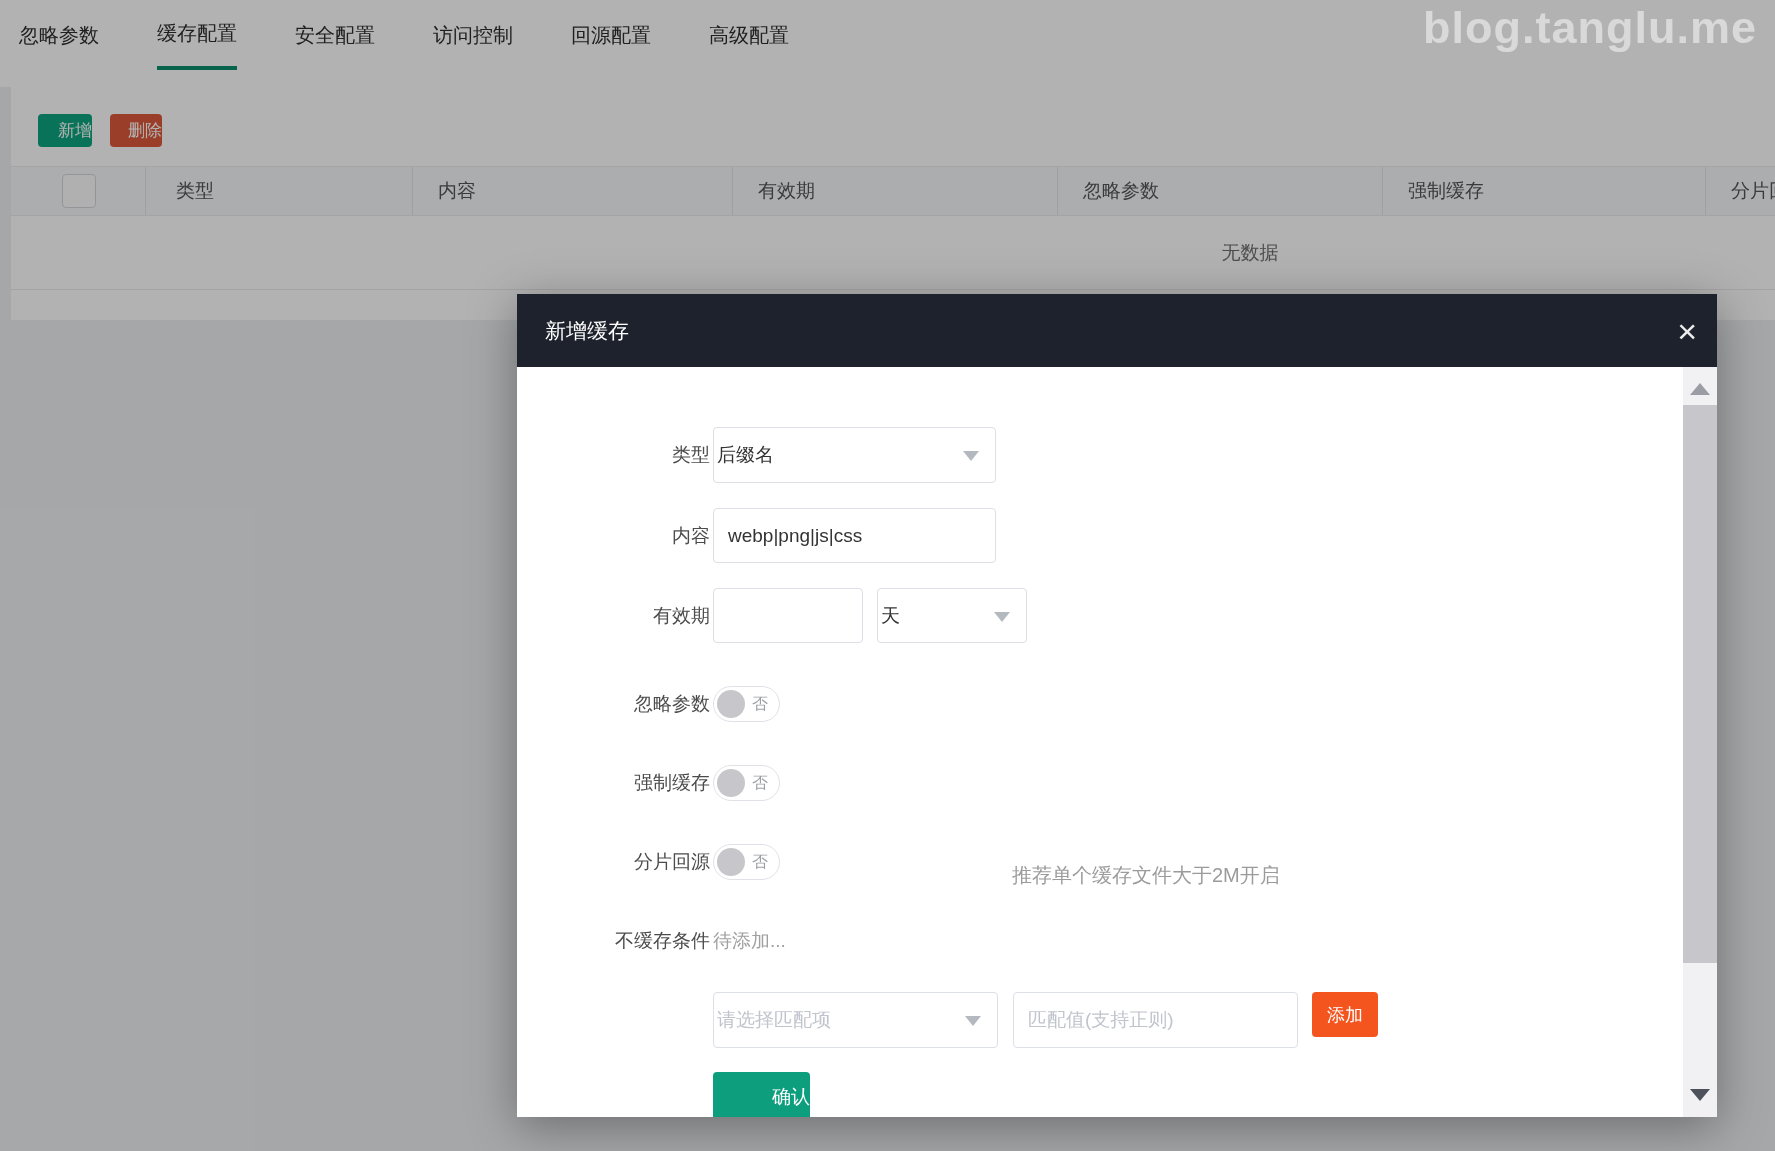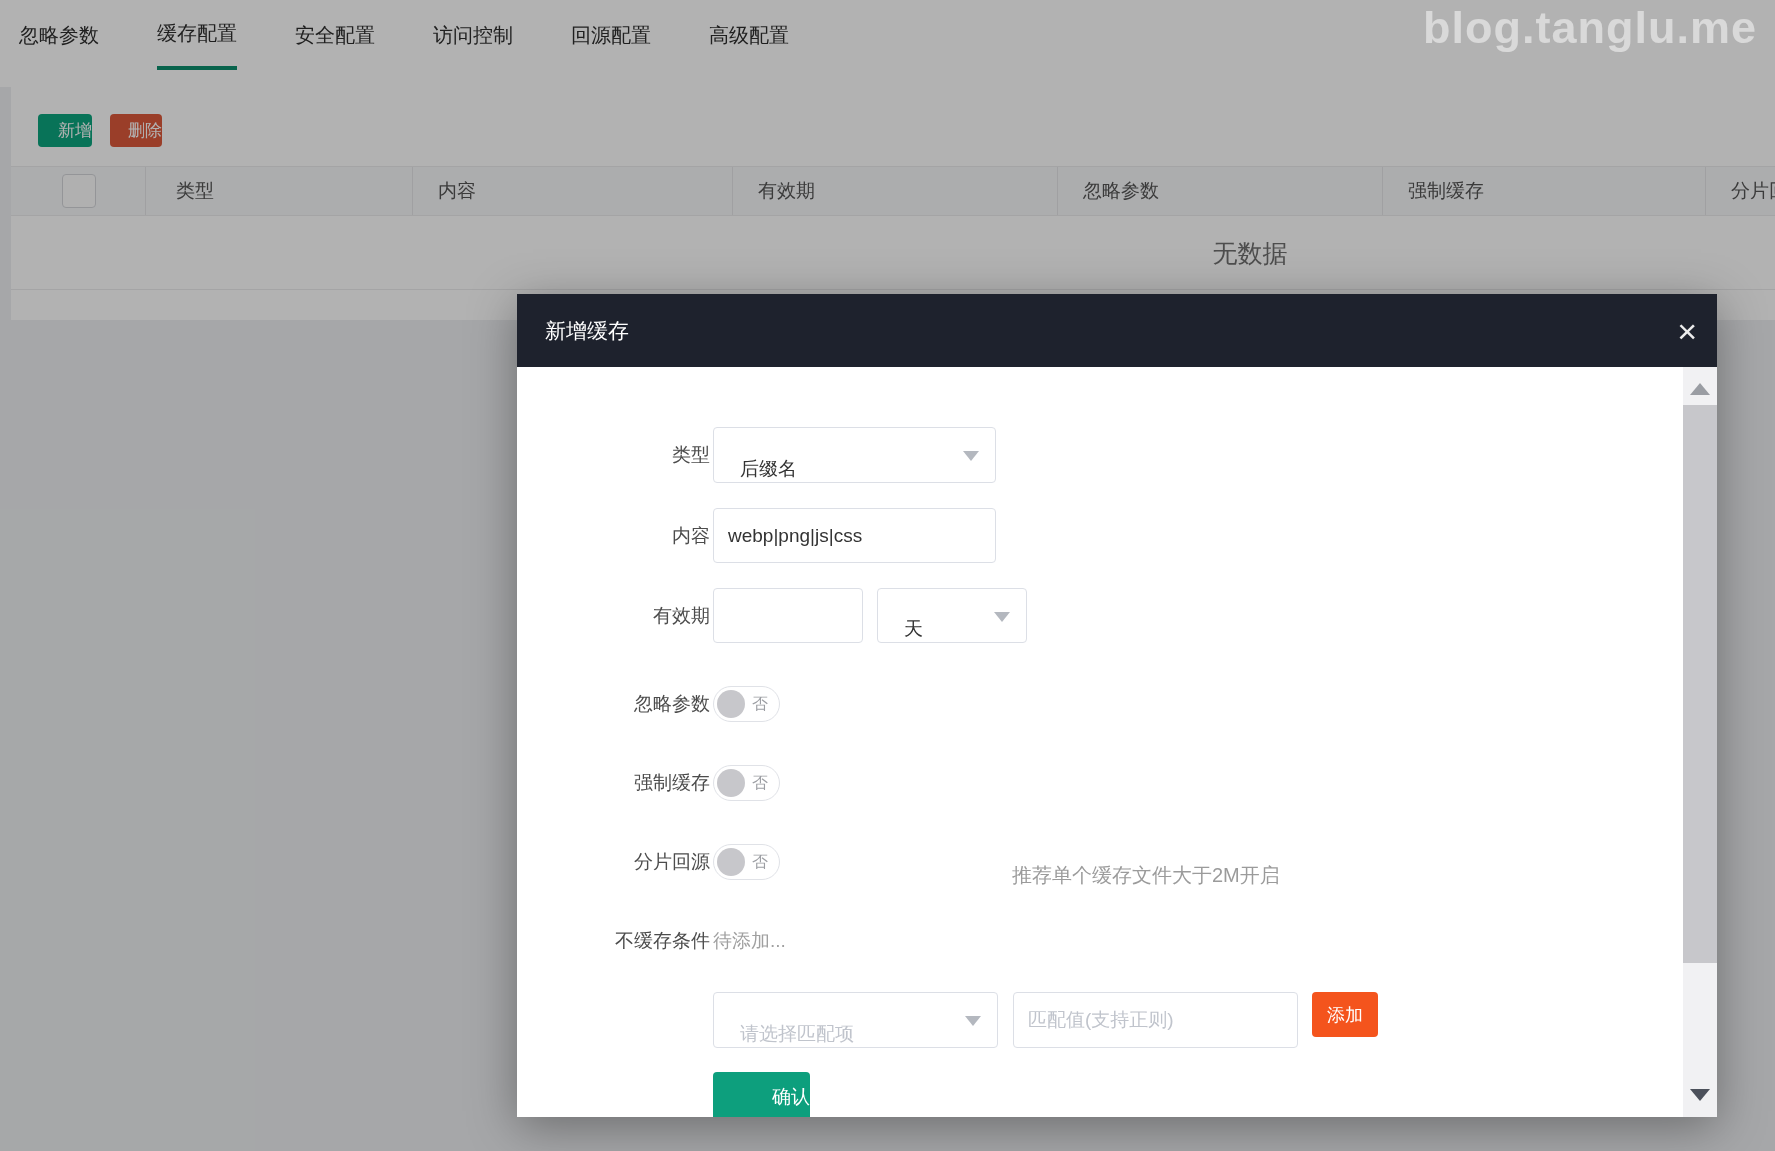--- a/index.html
+++ b/index.html
@@ -24,40 +24,40 @@
   .th { flex-shrink:0; border-right:1px solid #e6e6e8; display:flex; align-items:center;
         padding-left:25px; overflow:hidden; white-space:nowrap; }
   .th-check { width:135px; padding:0; position:relative; }
   .checkbox { position:absolute; left:51px; top:7px; width:34px; height:34px;
               border:1px solid #d4d6da; border-radius:4px; background:#fdfdfd; cursor:pointer; }
   .th-1 { width:267px; padding-left:30px; }
   .th-2 { width:320px; } .th-3 { width:325px; } .th-4 { width:325px; } .th-5 { width:323px; }
   .th-6 { flex:1 0 auto; border-right:none; min-width:90px; }
 
   .empty-row { position:absolute; top:129px; left:0; width:1764px; height:74px; border-bottom:1px solid #ebebed; }
-  .no-data { position:absolute; left:1239px; top:50%; transform:translate(-50%,-50%); font-size:25px; color:#707070; }
+  .no-data { position:absolute; left:1239px; top:50%; transform:translate(-50%,-50%); font-size:19px; color:#707070; }
 
   
   .overlay { position:absolute; inset:0; background:rgba(0,0,0,0.30); }
   .watermark { position:absolute; top:2px; right:18px; font-size:45px; font-weight:bold;
                color:rgba(255,255,255,0.5); letter-spacing:1px; }
 
   
   .modal { position:absolute; left:517px; top:294px; width:1200px; height:823px; background:#fff;
            box-shadow:0 10px 45px rgba(0,0,0,0.35); }
   .modal-header { position:relative; height:73px; background:#1e222d; }
   .modal-title { position:absolute; left:28px; top:50%; transform:translateY(-50%); color:#fff; font-size:21px; }
   .modal-close { position:absolute; right:20px; top:50%; transform:translateY(-50%); color:#ededed;
                  font-size:34px; font-weight:300; line-height:1; cursor:pointer; }
   .modal-body { position:relative; height:750px; overflow:hidden; background:#fff; }
 
   .field-label { position:absolute; left:0; width:193px; text-align:right; font-size:19px; color:#4c4c4c; white-space:nowrap; }
 
   .ctrl { position:absolute; border:1px solid #dcdfe6; border-radius:4px; background:#fff; font-size:19px; color:#333; }
-  .select { display:flex; align-items:flex-end; padding-left:26px; cursor:pointer; }
+  .select { display:flex; align-items:center; padding-left:3px; cursor:pointer; }
   .caret { position:absolute; right:16px; top:50%; margin-top:-4px; width:0; height:0;
            border-left:8px solid transparent; border-right:8px solid transparent; border-top:10px solid #b4b8bf; }
   input.ctrl { padding:4px 14px; font-family:Liberation Sans, sans-serif; outline:none; }
   input.ctrl::placeholder { color:#c0c4cc; }
   .select .ph { color:#c0c4cc; }
 
   .sel-type   { left:196px; top:60px;  width:283px; height:56px; }
   .inp-content{ left:196px; top:141px; width:283px; height:55px; }
   .inp-expire { left:196px; top:221px; width:150px; height:55px; }
   .sel-unit   { left:360px; top:221px; width:150px; height:55px; }

